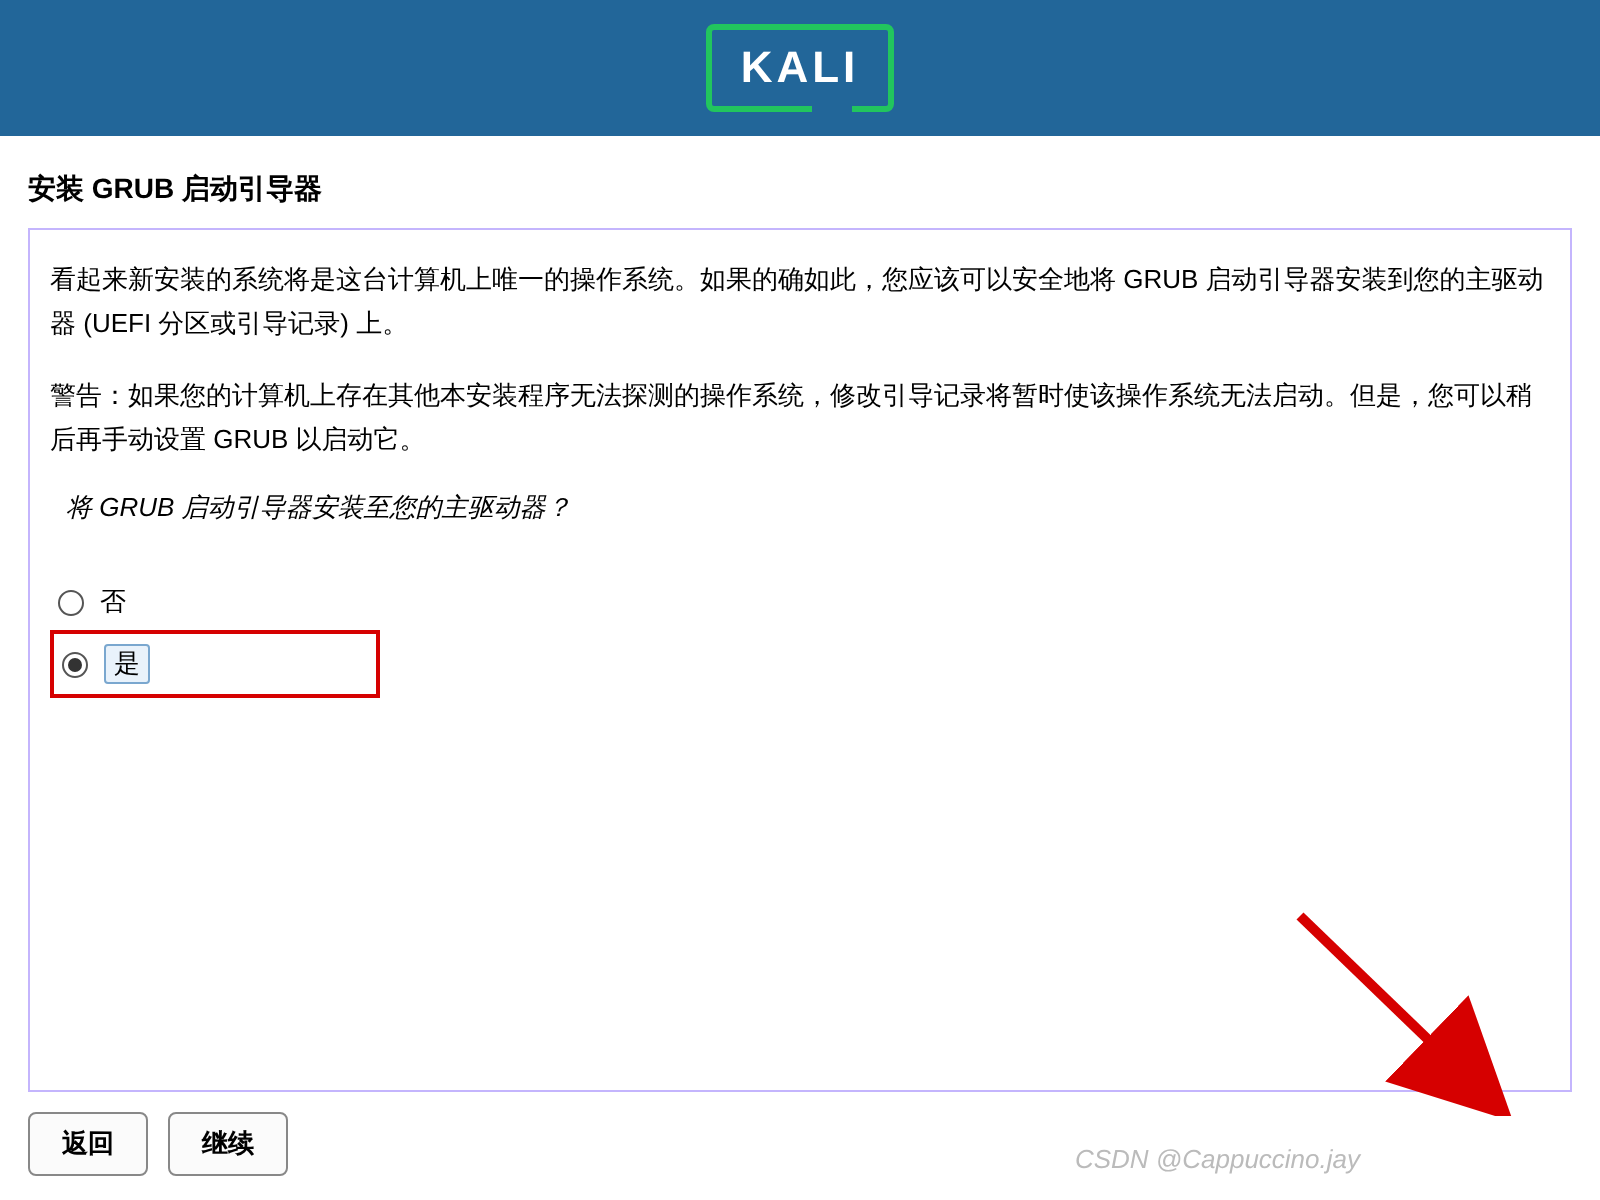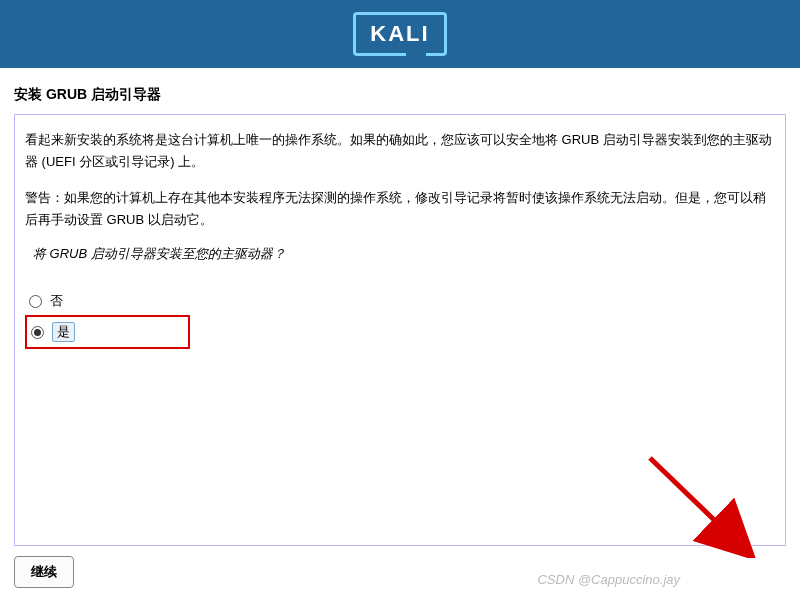--- a/index.html
+++ b/index.html
@@ -12,21 +12,21 @@
       overflow: hidden;
     }
     .header {
       height: 68px;
       background: #226699;
       display: flex;
       align-items: center;
       justify-content: center;
     }
     .logo-box {
-      border: 3px solid #7dd3fc;
+      border: 3px solid #22c55e;
       border-radius: 4px;
       padding: 6px 14px;
       color: #fff;
       font-weight: bold;
       font-size: 22px;
       letter-spacing: 2px;
       position: relative;
     }
     .logo-box::after {
       content: '';
@@ -165,15 +165,16 @@
       <path d="M0,0 L12,6 L0,12 Z" fill="#d60000"></path>
     </marker>
   </defs>
   <line x1="10" y1="10" x2="95" y2="92" stroke="#d60000" stroke-width="5" marker-end="url(#ah)"></line>
 </svg>
 
 <div class="watermark">CSDN @Cappuccino.jay</div>
 
 <div class="footer">
   <div class="right-btns">
+    <button class="btn">返回</button>
     <button class="btn">继续</button>
   </div>
 </div>
 
 </body></html>

